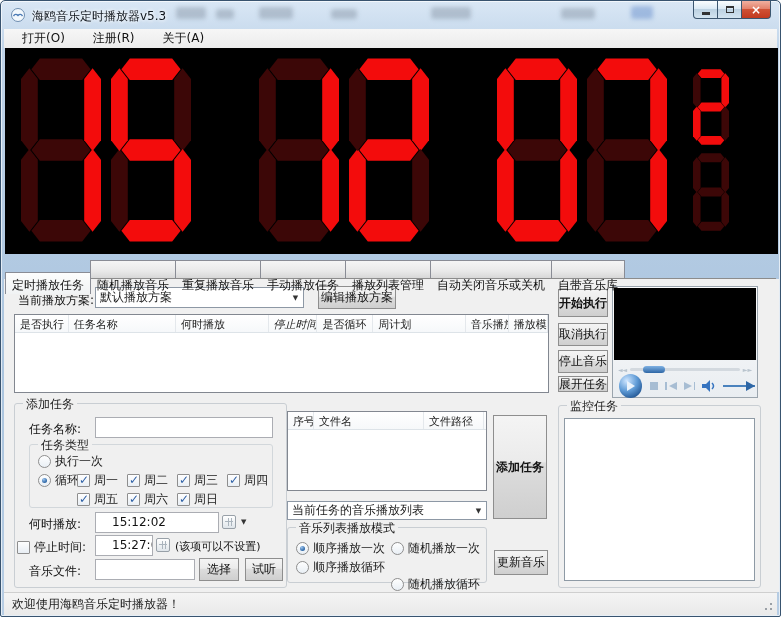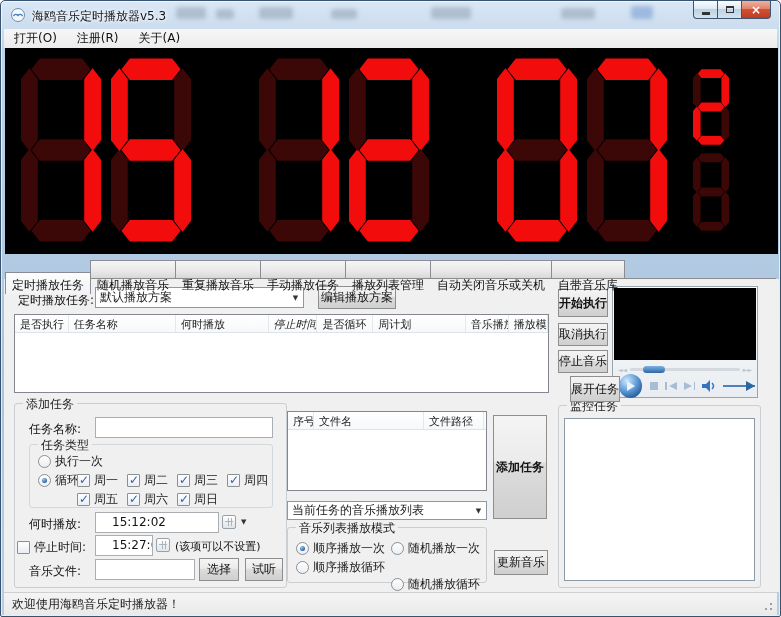--- a/index.html
+++ b/index.html
@@ -22,21 +22,21 @@
   .capbtn.min { width:25px; border-radius:0 0 0 4px; }
   .capbtn.max { width:25px; }
   .capbtn.close { width:30px; border-radius:0 0 4px 0;
             background:linear-gradient(180deg,#f0b0a0,#e3826c 45%,#cf5135 50%,#c23a20);
             color:#fff; font-weight:bold; font-size:12px; }
   .min-glyph { display:block; width:8px; height:3px; background:#333; margin-top:8px; }
   .max-glyph { display:block; width:8px; height:7px; border:1px solid #333; border-top:2px solid #333; }
 
   .menubar { position:absolute; top:28px; left:3px; right:3px; height:19px;
              background:linear-gradient(#f6f6f6,#ececec); display:flex; align-items:center; }
-  .menu-item { padding:2px 10px; color:#111; }
+  .menu-item { padding:2px 10px; color:#111;margin-left:8px; }
 
   
   .clock { position:absolute; top:47px; left:4px; width:773px; height:206px; }
   .clock svg { position:absolute; }
 
   
   .tabstrip { position:absolute; top:255px; left:4px; right:4px; height:23px; }
   .tabstrip::after { content:''; position:absolute; left:0; right:0; bottom:0; height:1px; background:#8c8c8c; }
   .tab { display:inline-block; height:18px; margin-top:4px; padding:16px 6px 0 6px; margin-right:-1px;
          border:1px solid #898c95; border-bottom:none; position:relative; z-index:1;
@@ -232,21 +232,21 @@
           <polygon points="10.5,10 21,20.5 21,80.5 10.5,91 0,80.5 0,20.5" fill="#3c0707"></polygon>
           <polygon points="13,90 23.5,79.5 76.5,79.5 87,90 76.5,100.5 23.5,100.5" fill="#3c0707"></polygon>
         </svg>
       </div>
     </div>
 
   <div class="tabstrip" id="tabstrip"><span class="tab active">定时播放任务</span><span class="tab">随机播放音乐</span><span class="tab">重复播放音乐</span><span class="tab">手动播放任务</span><span class="tab">播放列表管理</span><span class="tab">自动关闭音乐或关机</span><span class="tab">自带音乐库</span></div>
 
   <div class="form">
 
-    <span class="lbl" style="left:14px;top:13px">定时播放任务:</span>
+    <span class="lbl" style="left:14px;top:13px">当前播放方案:</span>
     <div class="combo" style="left:91px;top:8px;width:209px;height:21px">
       <span>默认播放方案</span>
       <span class="arrow">▼</span>
     </div>
     <div class="btn" style="left:314px;top:7px;width:78px;height:23px">编辑播放方案</div>
 
     <div class="listbox" style="left:10px;top:35px;width:535px;height:79px">
       <div class="lv-header" id="task-table-header">
           <span class="lv-col" style="width: 55px;">是否执行</span>
           <span class="lv-col" style="width: 110px;">任务名称</span>
@@ -397,21 +397,21 @@
       </div>
     </div>
 
     <div class="gb" style="left:554px;top:126px;width:203px;height:183px">
       <span class="gb-label">监控任务</span>
       <div class="listbox" style="left:5px;top:12px;width:191px;height:163px;border-color:#8e9aa5"></div>
     </div>
   <div class="btn" style="left: 554px; top: 10px; width: 50px; height: 28px; font-weight: bold;">开始执行</div>
       <div class="btn" style="left: 554px; top: 44px; width: 50px; height: 23px;">取消执行</div>
       <div class="btn" style="left: 554px; top: 71px; width: 50px; height: 23px;">停止音乐</div>
-      <div class="btn" style="left: 554px; top: 97px; width: 50px; height: 26px; margin-left: 12px;">展开任务</div>
+      <div class="btn" style="left: 554px; top: 97px; width: 50px; height: 16px;">展开任务</div>
     </div>
 
   <div class="statusbar">
     <span>欢迎使用海鸥音乐定时播放器！</span>
     <svg class="grip" width="13" height="13">
       <g fill="#9aa0a6">
           <rect x="9" y="9" width="2" height="2"></rect>
           <rect x="9" y="4" width="2" height="2"></rect>
           <rect x="4" y="9" width="2" height="2"></rect>
         </g>

